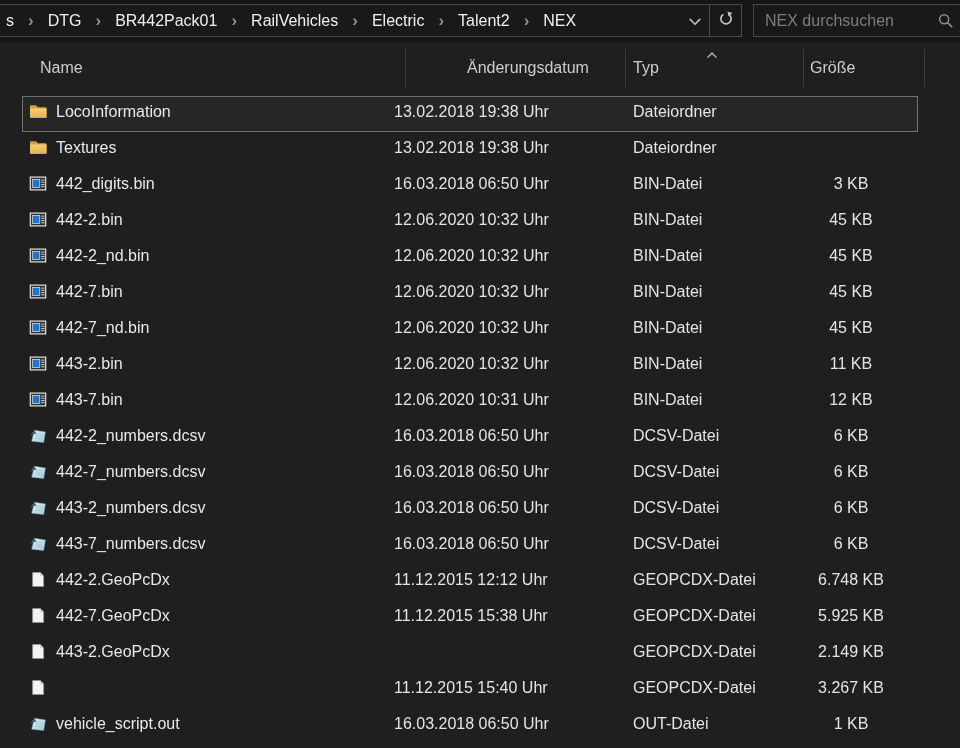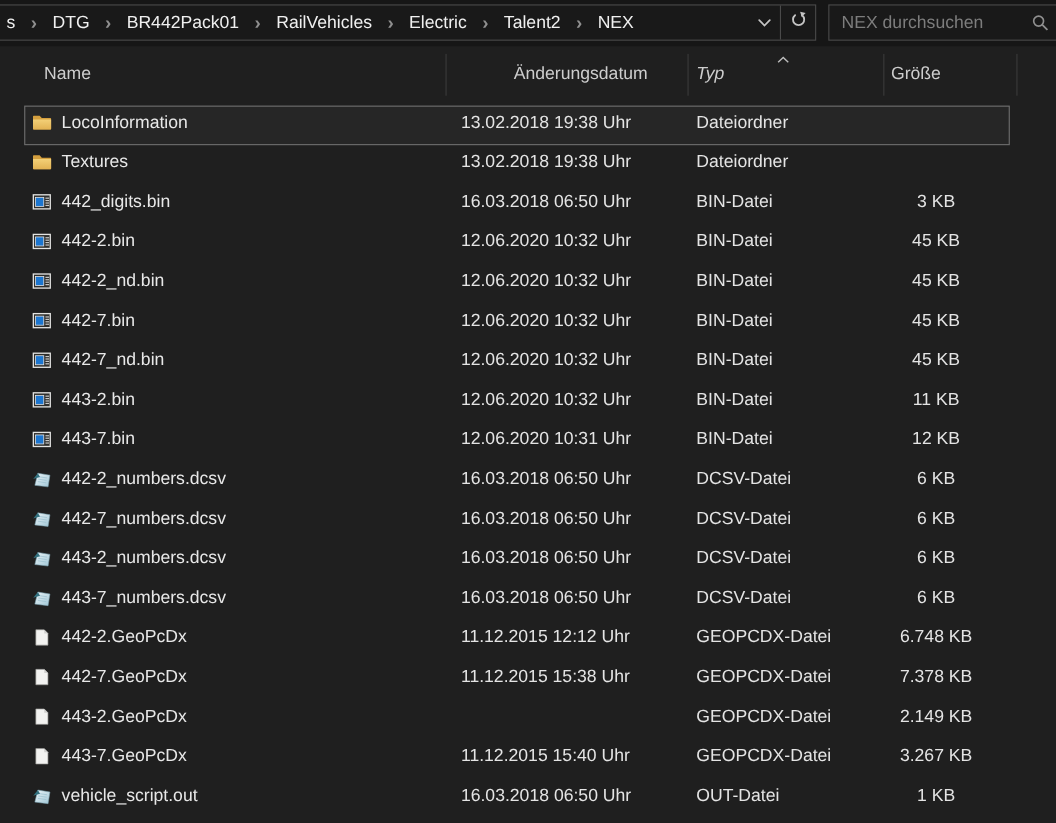--- a/index.html
+++ b/index.html
@@ -27,37 +27,37 @@
     position:absolute;left:0;top:0;width:178px;height:31px;background:transparent;border:none;outline:none;
     color:#a3a3a3;font-size:16px;padding:0 0 0 11px;font-family:inherit;
   }
   .search-input::placeholder{color:#7d7d7d;opacity:1;}
   .search-icon{position:absolute;left:184px;top:8px;width:16px;height:16px;}
   
   .colheader{position:absolute;left:0;top:42px;width:776px;height:48px;}
   .col-label{position:absolute;top:0;height:48px;line-height:52px;color:#cdcdcd;cursor:default;}
   .col-label.h-name{left:40px;}
   .col-label.h-date{left:419px;margin-left:48px;}
-  .col-label.h-type{left:633px;font-style:italic;}
+  .col-label.h-type{left:633px;}
   .col-label.h-size{left:810px;}
   .col-sep{position:absolute;top:7px;height:38px;width:1px;background:#3b3b3b;}
   .sep-1{left:405px;} .sep-2{left:625px;} .sep-3{left:803px;} .sep-4{left:924px;}
   .sort-caret{position:absolute;left:706px;top:3px;width:12px;height:7px;}
   
   .filelist{position:absolute;left:0;top:96px;width:960px;}
   .row{position:relative;height:36px;}
   .selbox{
     display:none;position:absolute;left:22px;right:42px;top:0;bottom:0;box-sizing:border-box;
     background:#262626;border:1px solid #6f6f6f;
   }
   .row.selected .selbox{display:block;}
   .c-icon{position:absolute;left:29px;top:7px;width:18px;height:17px;z-index:1;}
   .c-icon svg{display:block;}
   .c-name{position:absolute;left:56px;top:0;line-height:32px;z-index:1;white-space:nowrap;}
-  .c-date{position:absolute;left:419px;top:0;line-height:32px;z-index:1;white-space:nowrap;color:#e4e4e4;}
+  .c-date{position:absolute;left:394px;top:0;line-height:32px;z-index:1;white-space:nowrap;color:#e4e4e4;}
   .c-type{position:absolute;left:633px;top:0;line-height:32px;z-index:1;white-space:nowrap;color:#e4e4e4;}
   .c-size{position:absolute;left:790px;top:0;width:122px;text-align:center;line-height:32px;z-index:1;white-space:nowrap;color:#e4e4e4;}
   .icon-defs{position:absolute;width:0;height:0;overflow:hidden;}
 </style>
 </head>
 <body>
 
 <svg class="icon-defs" aria-hidden="true">
   <defs>
     <linearGradient id="padGrad" x1="0" y1="0" x2="1" y2="1">
@@ -330,41 +330,40 @@
     <div class="row">
 
     <span class="c-icon">
       <svg width="18" height="17">
           <use href="#ico-doc"></use>
         </svg>
     </span>
     <span class="c-name">442-7.GeoPcDx</span>
     <span class="c-date">11.12.2015 15:38 Uhr</span>
     <span class="c-type">GEOPCDX-Datei</span>
-    <span class="c-size">7.378 KB</span>
+    <span class="c-size">5.925 KB</span>
   </div>
     <div class="row">
 
     <span class="c-icon">
       <svg width="18" height="17">
           <use href="#ico-doc"></use>
         </svg>
     </span>
     <span class="c-name">443-2.GeoPcDx</span>
     <span class="c-type">GEOPCDX-Datei</span>
     <span class="c-size">2.149 KB</span>
   </div>
     <div class="row">
 
     <span class="c-icon">
       <svg width="18" height="17">
           <use href="#ico-doc"></use>
         </svg>
     </span>
-    <span class="c-name">443-7.GeoPcDx</span>
     <span class="c-date">11.12.2015 15:40 Uhr</span>
     <span class="c-type">GEOPCDX-Datei</span>
     <span class="c-size">3.267 KB</span>
   </div>
     <div class="row">
 
     <span class="c-icon">
       <svg width="18" height="17">
           <use href="#ico-notepad"></use>
         </svg>

